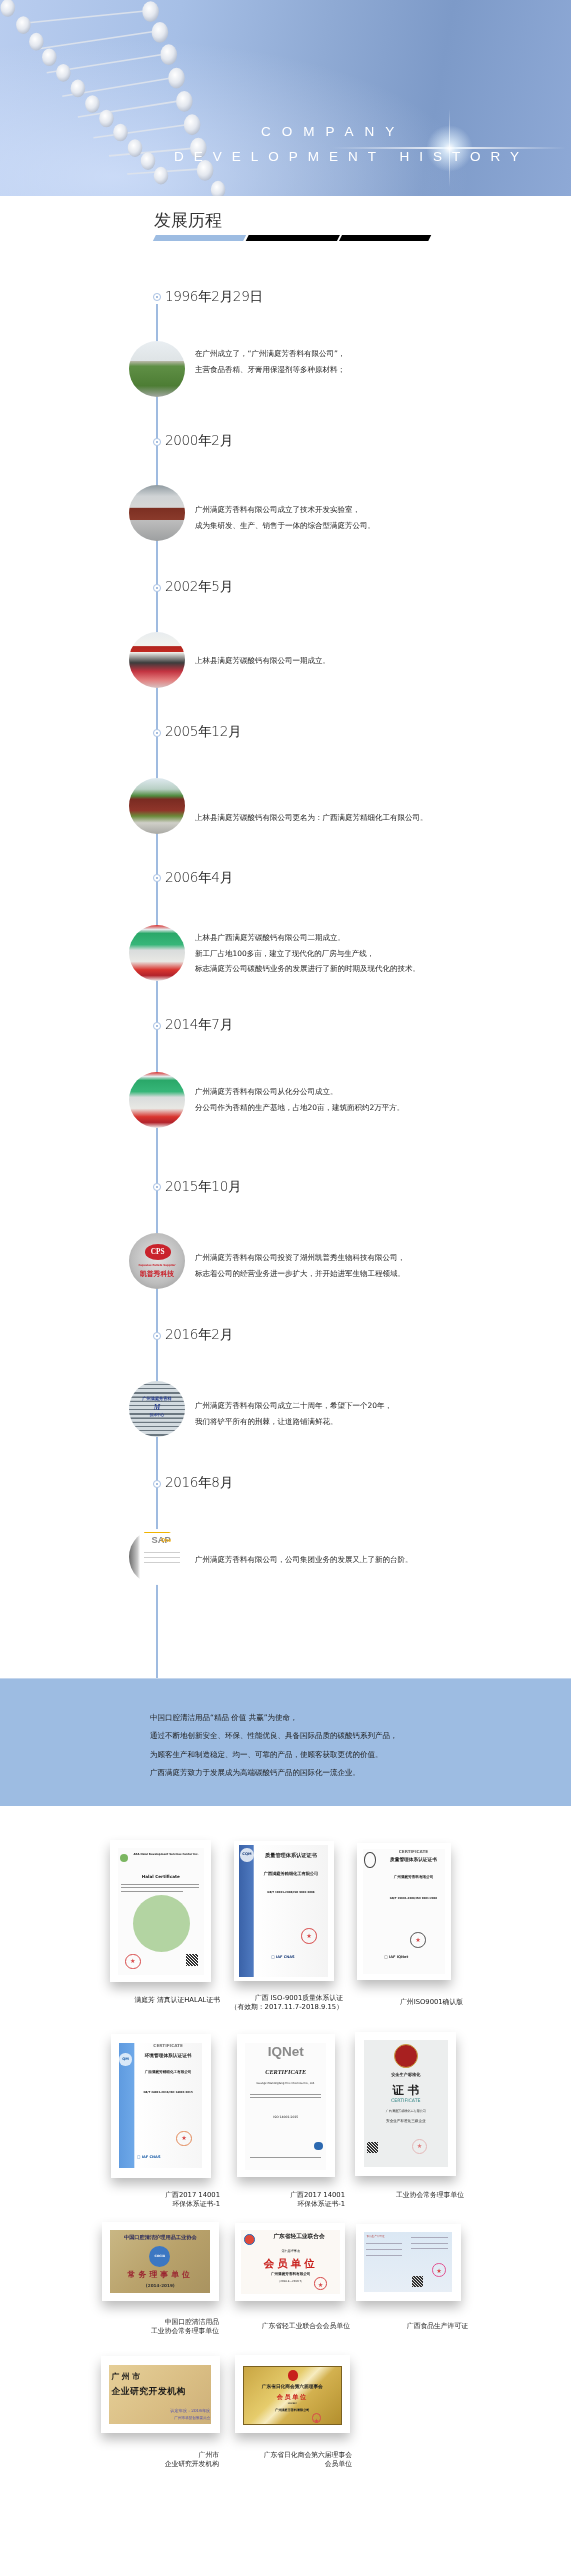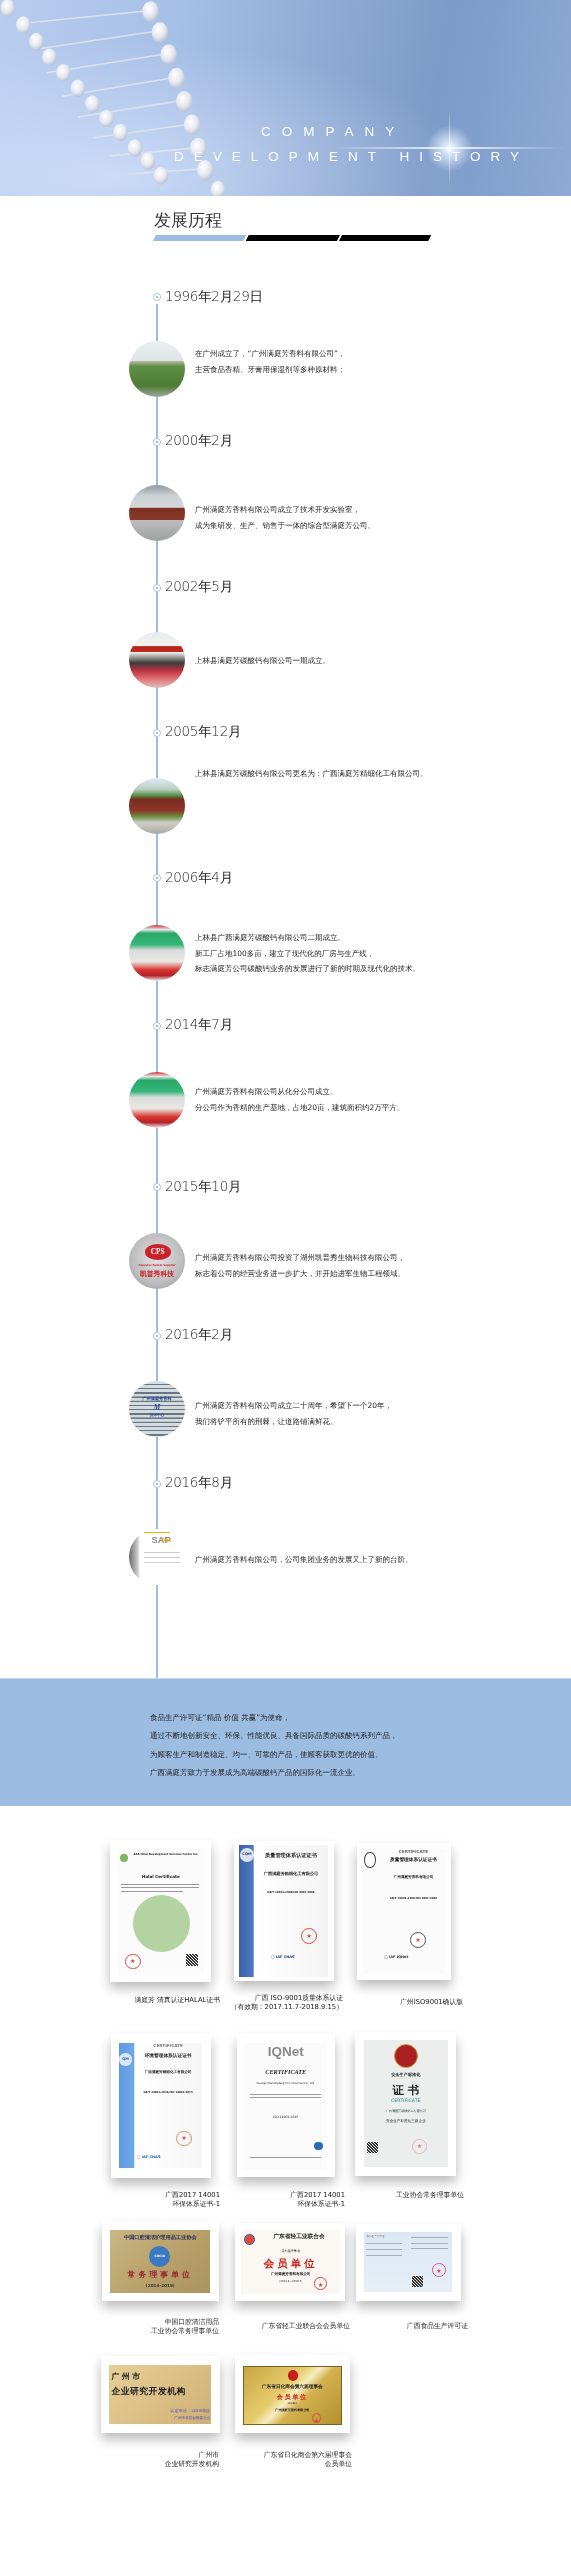--- a/index.html
+++ b/index.html
@@ -169,21 +169,21 @@
   <div class="tl-photo ph-ribbon" style="top:632px;"></div>
   <div class="tl-desc" style="top:653px;">
     <p>上林县满庭芳碳酸钙有限公司一期成立。</p>
   </div>
 </div>
 
 <div class="tl-entry" style="top:0;">
   <div class="tl-dot" style="top:729px;"></div>
   <div class="tl-date" style="top:723px;">2005年12月</div>
   <div class="tl-photo ph-sign" style="top:778px;"></div>
-  <div class="tl-desc" style="top:766px;">
+  <div class="tl-desc" style="top:810px;">
     <p>上林县满庭芳碳酸钙有限公司更名为：广西满庭芳精细化工有限公司。</p>
   </div>
 </div>
 
 <div class="tl-entry" style="top:0;">
   <div class="tl-dot" style="top:874px;"></div>
   <div class="tl-date" style="top:869px;">2006年4月</div>
   <div class="tl-photo ph-ceremony" style="top:925px;"></div>
   <div class="tl-desc" style="top:930px;">
     <p>上林县广西满庭芳碳酸钙有限公司二期成立。</p>
@@ -241,21 +241,21 @@
     <div class="sap-field" style="top:26px;"></div>
     <div class="sap-field" style="top:31px;"></div>
   </div>
   <div class="tl-desc" style="top:1552px;">
     <p>广州满庭芳香料有限公司，公司集团业务的发展又上了新的台阶。</p>
   </div>
 </div>
 
 <div class="mission">
   <div class="mission-text">
-    <p>食品生产许可证“精品  价值  共赢”为使命，</p>
+    <p>中国口腔清洁用品“精品  价值  共赢”为使命，</p>
     <p>通过不断地创新安全、环保、性能优良、具备国际品质的碳酸钙系列产品，</p>
     <p>为顾客生产和制造稳定、均一、可靠的产品，使顾客获取更优的价值。</p>
     <p>广西满庭芳致力于发展成为高端碳酸钙产品的国际化一流企业。</p>
   </div>
 </div>
 
 <div>
 
   <div class="cert-card" style="left:110px; top:1840px; width:101px; height:142px;">
     <div class="cert-inner doc-white" style="left:7.8px; top:7.8px; width:86px; height:127px;">

